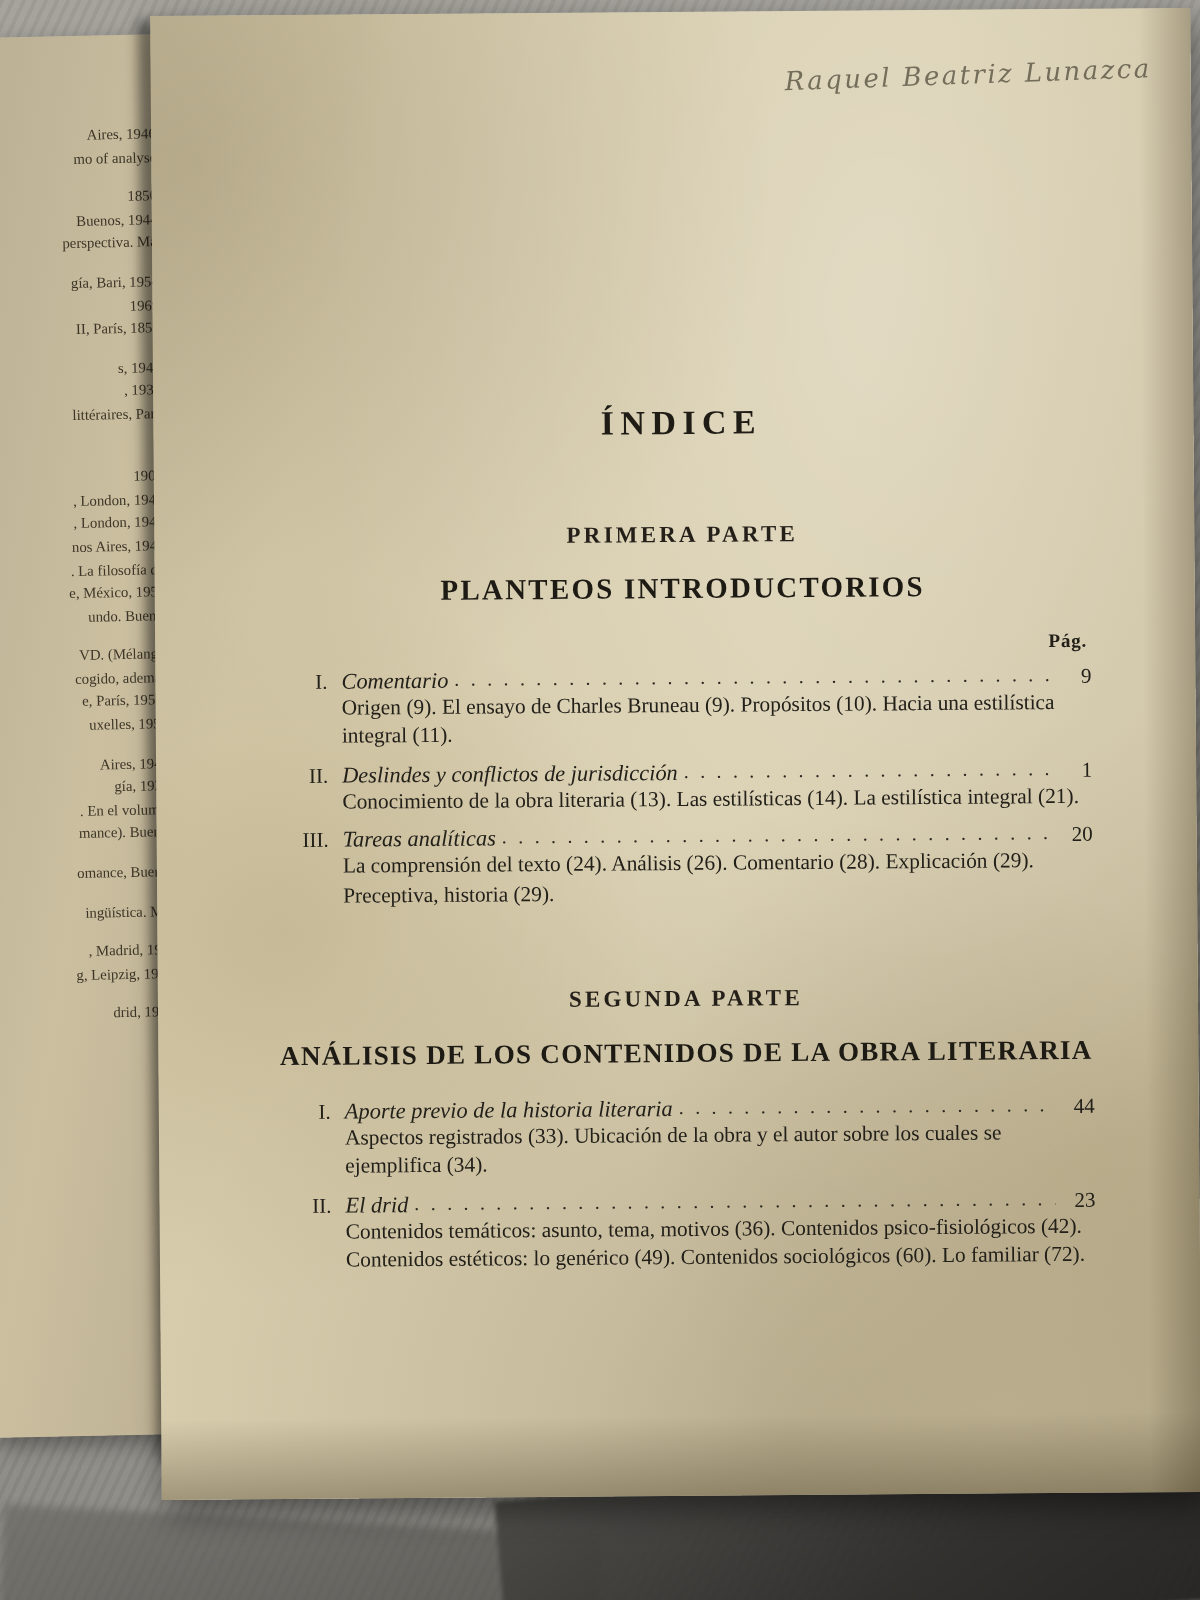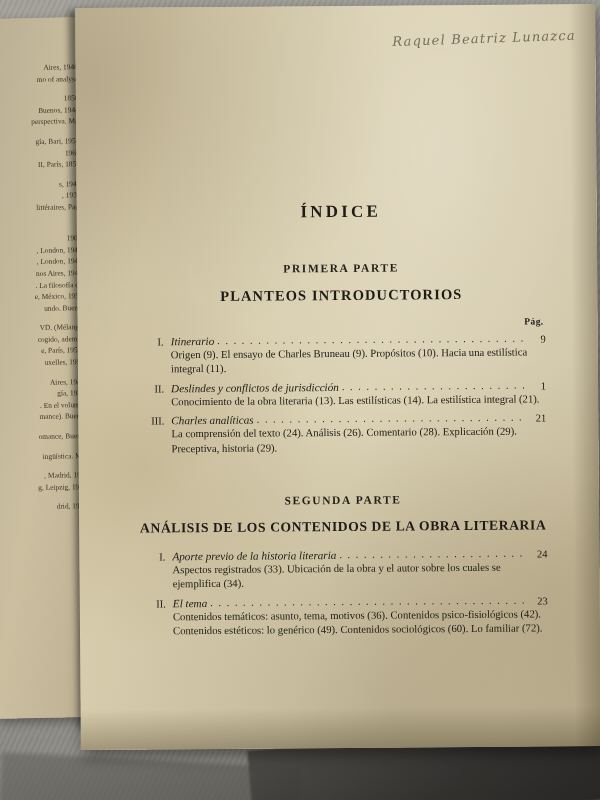--- a/index.html
+++ b/index.html
@@ -308,66 +308,66 @@
 
       <div>
         <div class="part-label">PRIMERA PARTE</div>
         <div class="part-title">PLANTEOS INTRODUCTORIOS</div>
 
         <div class="pag-header">Pág.</div>
 
         <div class="entry">
           <div class="entry-line">
             <span class="entry-num">I.</span>
-            <span class="entry-title">Itinerario</span>
+            <span class="entry-title">Comentario</span>
             <span class="leader">. . . . . . . . . . . . . . . . . . . . . . . . . . . . . . . . . . . . . . . . . . . . . . . . .</span>
             <span class="entry-page">9</span>
           </div>
           <div class="entry-desc">Origen (9). El ensayo de Charles Bruneau (9). Propósitos (10). Hacia una estilística integral (11).</div>
         </div>
 
         <div class="entry">
           <div class="entry-line">
             <span class="entry-num">II.</span>
             <span class="entry-title">Deslindes y conflictos de jurisdicción</span>
             <span class="leader">. . . . . . . . . . . . . . . . . . . . . . . . . . . . . . . . . . . . . . . . . . . . . . . . .</span>
             <span class="entry-page">1</span>
           </div>
           <div class="entry-desc">Conocimiento de la obra literaria (13). Las estilísticas (14). La estilística integral (21).</div>
         </div>
 
         <div class="entry">
           <div class="entry-line">
             <span class="entry-num">III.</span>
-            <span class="entry-title">Charles analíticas</span>
-            <span class="leader">. . . . . . . . . . . . . . . . . . . . . . . . . . . . . . . . . . . . . . . . . . . . . . . . .</span>
-            <span class="entry-page">21</span>
+            <span class="entry-title">Tareas analíticas</span>
+            <span class="leader">. . . . . . . . . . . . . . . . . . . . . . . . . . . . . . . . . . . . . . . . . . . . . . . . .</span>
+            <span class="entry-page">20</span>
           </div>
           <div class="entry-desc">La comprensión del texto (24). Análisis (26). Comentario (28). Explicación (29). Preceptiva, historia (29).</div>
         </div>
       </div>
 
       <div class="sec2-gap">
         <div class="part-label">SEGUNDA PARTE</div>
         <div class="part-title wide">ANÁLISIS DE LOS CONTENIDOS DE LA OBRA LITERARIA</div>
 
         <div class="entry" style="margin-top:14px;">
           <div class="entry-line">
             <span class="entry-num">I.</span>
             <span class="entry-title">Aporte previo de la historia literaria</span>
             <span class="leader">. . . . . . . . . . . . . . . . . . . . . . . . . . . . . . . . . . . . . . . . . . . . . . . . .</span>
-            <span class="entry-page">24</span>
+            <span class="entry-page">44</span>
           </div>
           <div class="entry-desc">Aspectos registrados (33). Ubicación de la obra y el autor sobre los cuales se ejemplifica (34).</div>
         </div>
 
         <div class="entry">
           <div class="entry-line">
             <span class="entry-num">II.</span>
-            <span class="entry-title">El tema</span>
+            <span class="entry-title">El drid</span>
             <span class="leader">. . . . . . . . . . . . . . . . . . . . . . . . . . . . . . . . . . . . . . . . . . . . . . . . .</span>
             <span class="entry-page">23</span>
           </div>
           <div class="entry-desc">Contenidos temáticos: asunto, tema, motivos (36). Contenidos psico-fisiológicos (42). Contenidos estéticos: lo genérico (49). Contenidos sociológicos (60). Lo familiar (72).</div>
         </div>
       </div>
     </div>
   </div>
 </div>
 

